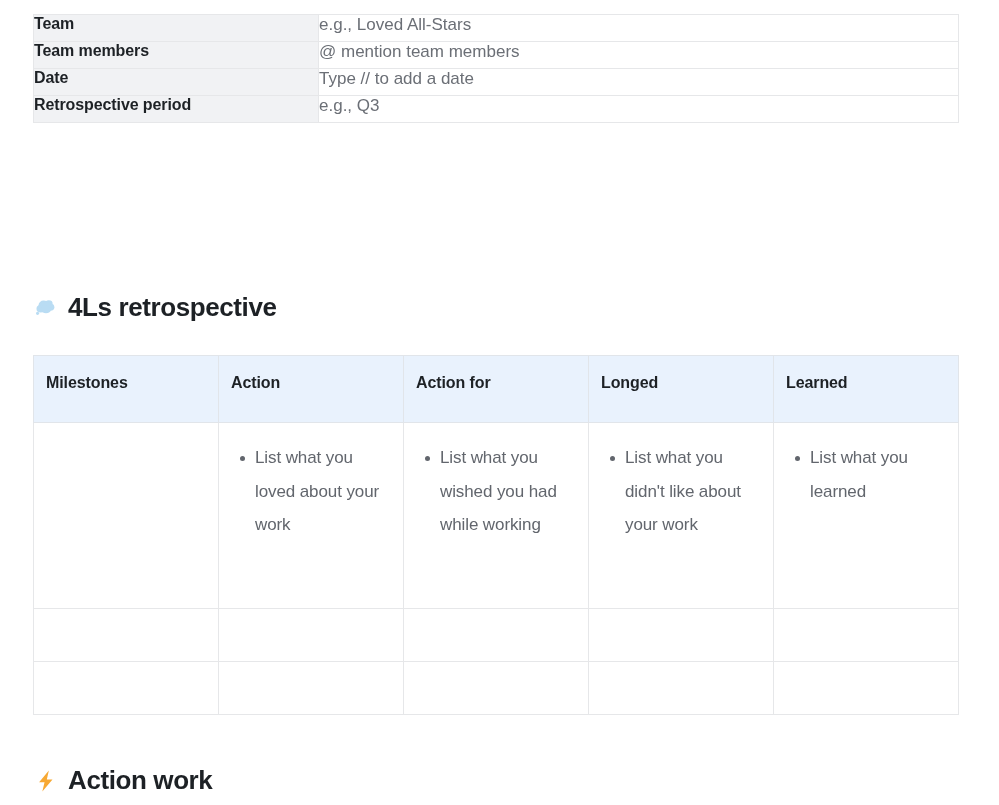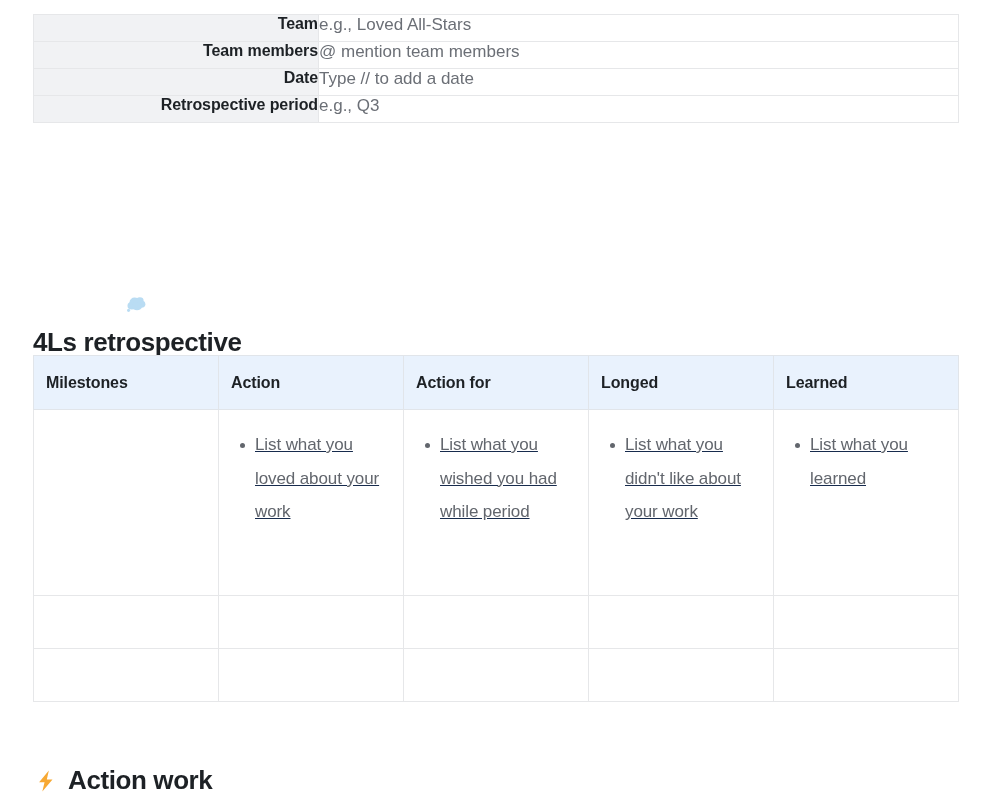--- a/index.html
+++ b/index.html
@@ -49,21 +49,20 @@
 
   .meta-label {
     background: #f1f2f4;
     font-size: 16px;
     font-weight: bold;
     color: #1d2125;
     letter-spacing: -0.1px;
     padding: 14px 12px 14px 12px;
     height: 26px;
     vertical-align: middle;
-    text-align: right;
   }
   .meta-value {
     background: #ffffff;
     font-size: 17px;
     font-weight: normal;
     color: #6b6f76;
     padding: 14px 12px 14px 12px;
     height: 26px;
     vertical-align: middle;
   }
@@ -73,21 +72,21 @@
     position: absolute;
     display: flex;
     align-items: center;
     gap: 9px;
     font-size: 26px;
     font-weight: bold;
     color: #1d2125;
     letter-spacing: -0.4px;
     white-space: nowrap;
   }
-  .heading-4ls { left: 33px; top: 292px; flex-direction: column; }
+  .heading-4ls { left: 33px; top: 292px; }
   .heading-action { left: 33px; top: 765px; }
 
   .emoji-icon {
     width: 26px;
     height: 26px;
     flex: 0 0 26px;
     display: block;
   }
 
   
@@ -100,28 +99,27 @@
   .fourls-table col { width: 185px; }
 
   .fourls-table thead th {
     background: #e9f2fd;
     border: 1px solid #e1e5ea;
     font-size: 16px;
     font-weight: bold;
     color: #1d2125;
     letter-spacing: -0.1px;
     text-align: left;
-    padding: 16px 12px 15px 12px;
+    padding: 16px 12px 28px 12px;
     height: 22px;
     vertical-align: middle;
   }
 
   .fourls-table tbody td {
     border: 1px solid #e6e7e9;
-    text-decoration: underline;
   }
 
   .row-content td { height: 185px; }
   .row-blank td { height: 52px; }
 
   .cell-list {
     margin: 0;
     padding: 18px 10px 10px 36px;
     list-style: none;
   }
@@ -209,21 +207,21 @@
     <tbody>
       <tr class="row-content">
         <td></td>
         <td>
           <ul class="cell-list">
             <li>List what you loved about your work</li>
           </ul>
         </td>
         <td>
           <ul class="cell-list">
-            <li>List what you wished you had while period</li>
+            <li>List what you wished you had while working</li>
           </ul>
         </td>
         <td>
           <ul class="cell-list">
             <li>List what you didn't like about your work</li>
           </ul>
         </td>
         <td>
           <ul class="cell-list">
             <li>List what you learned</li>

